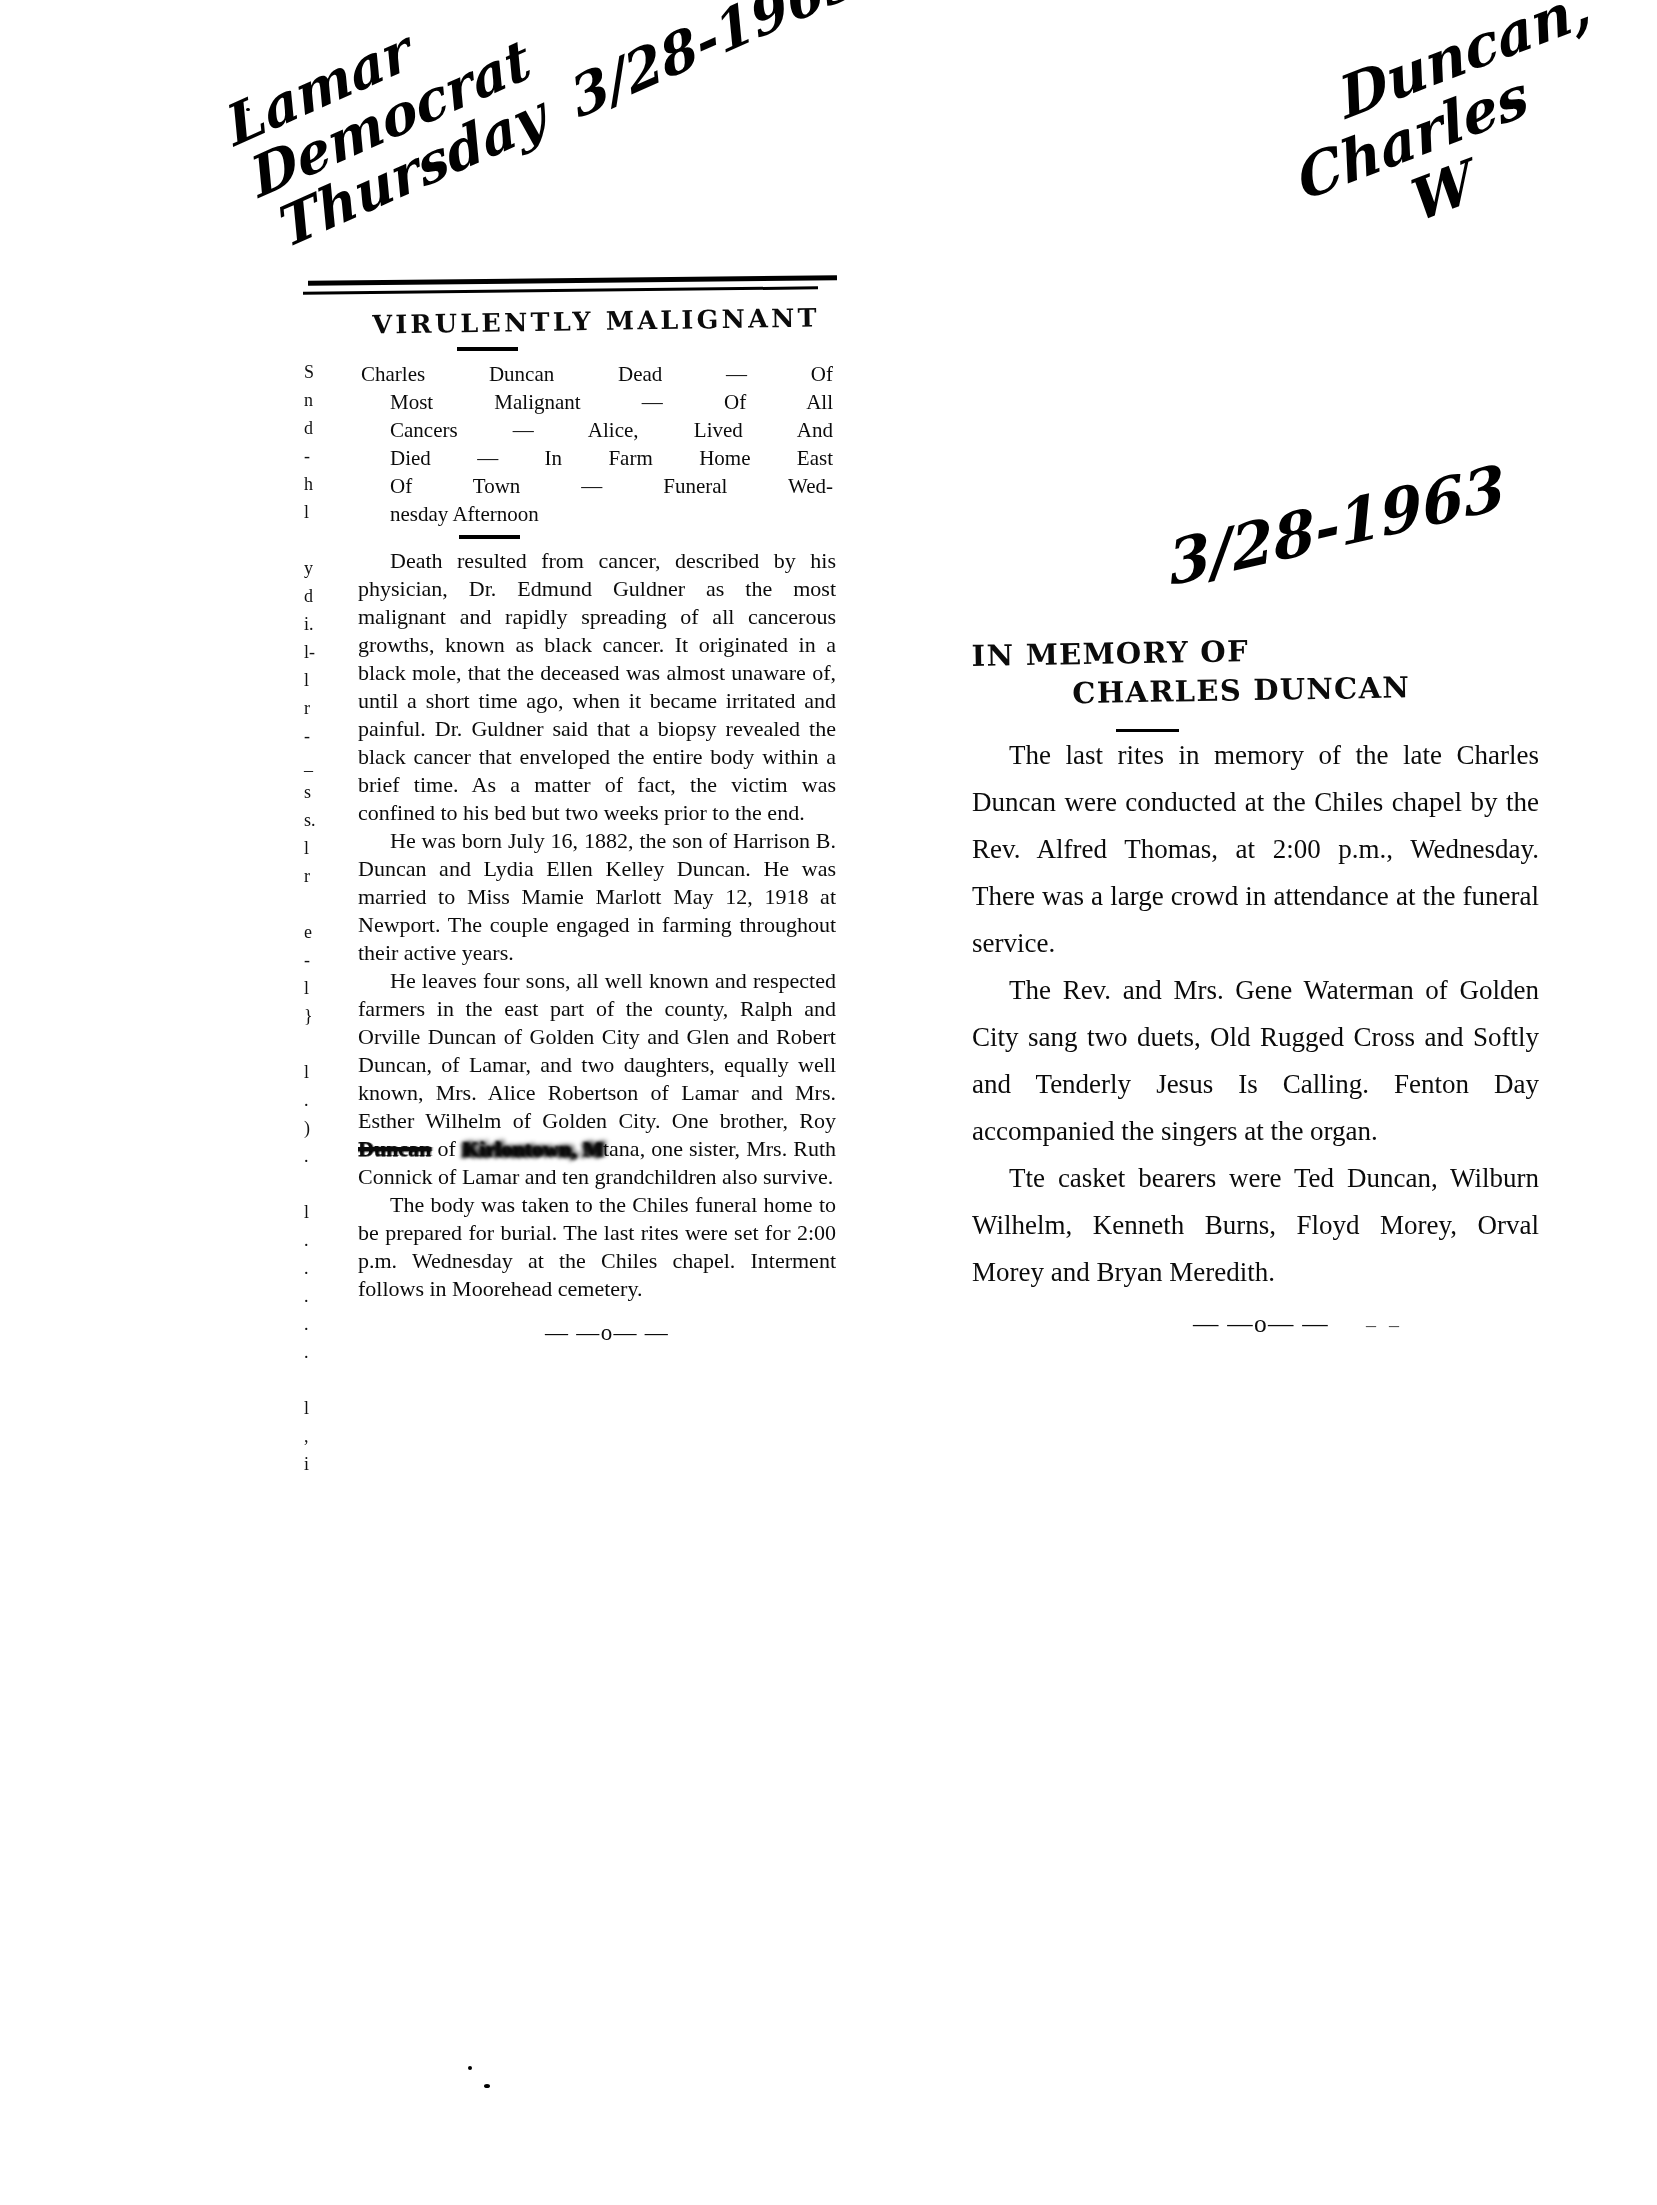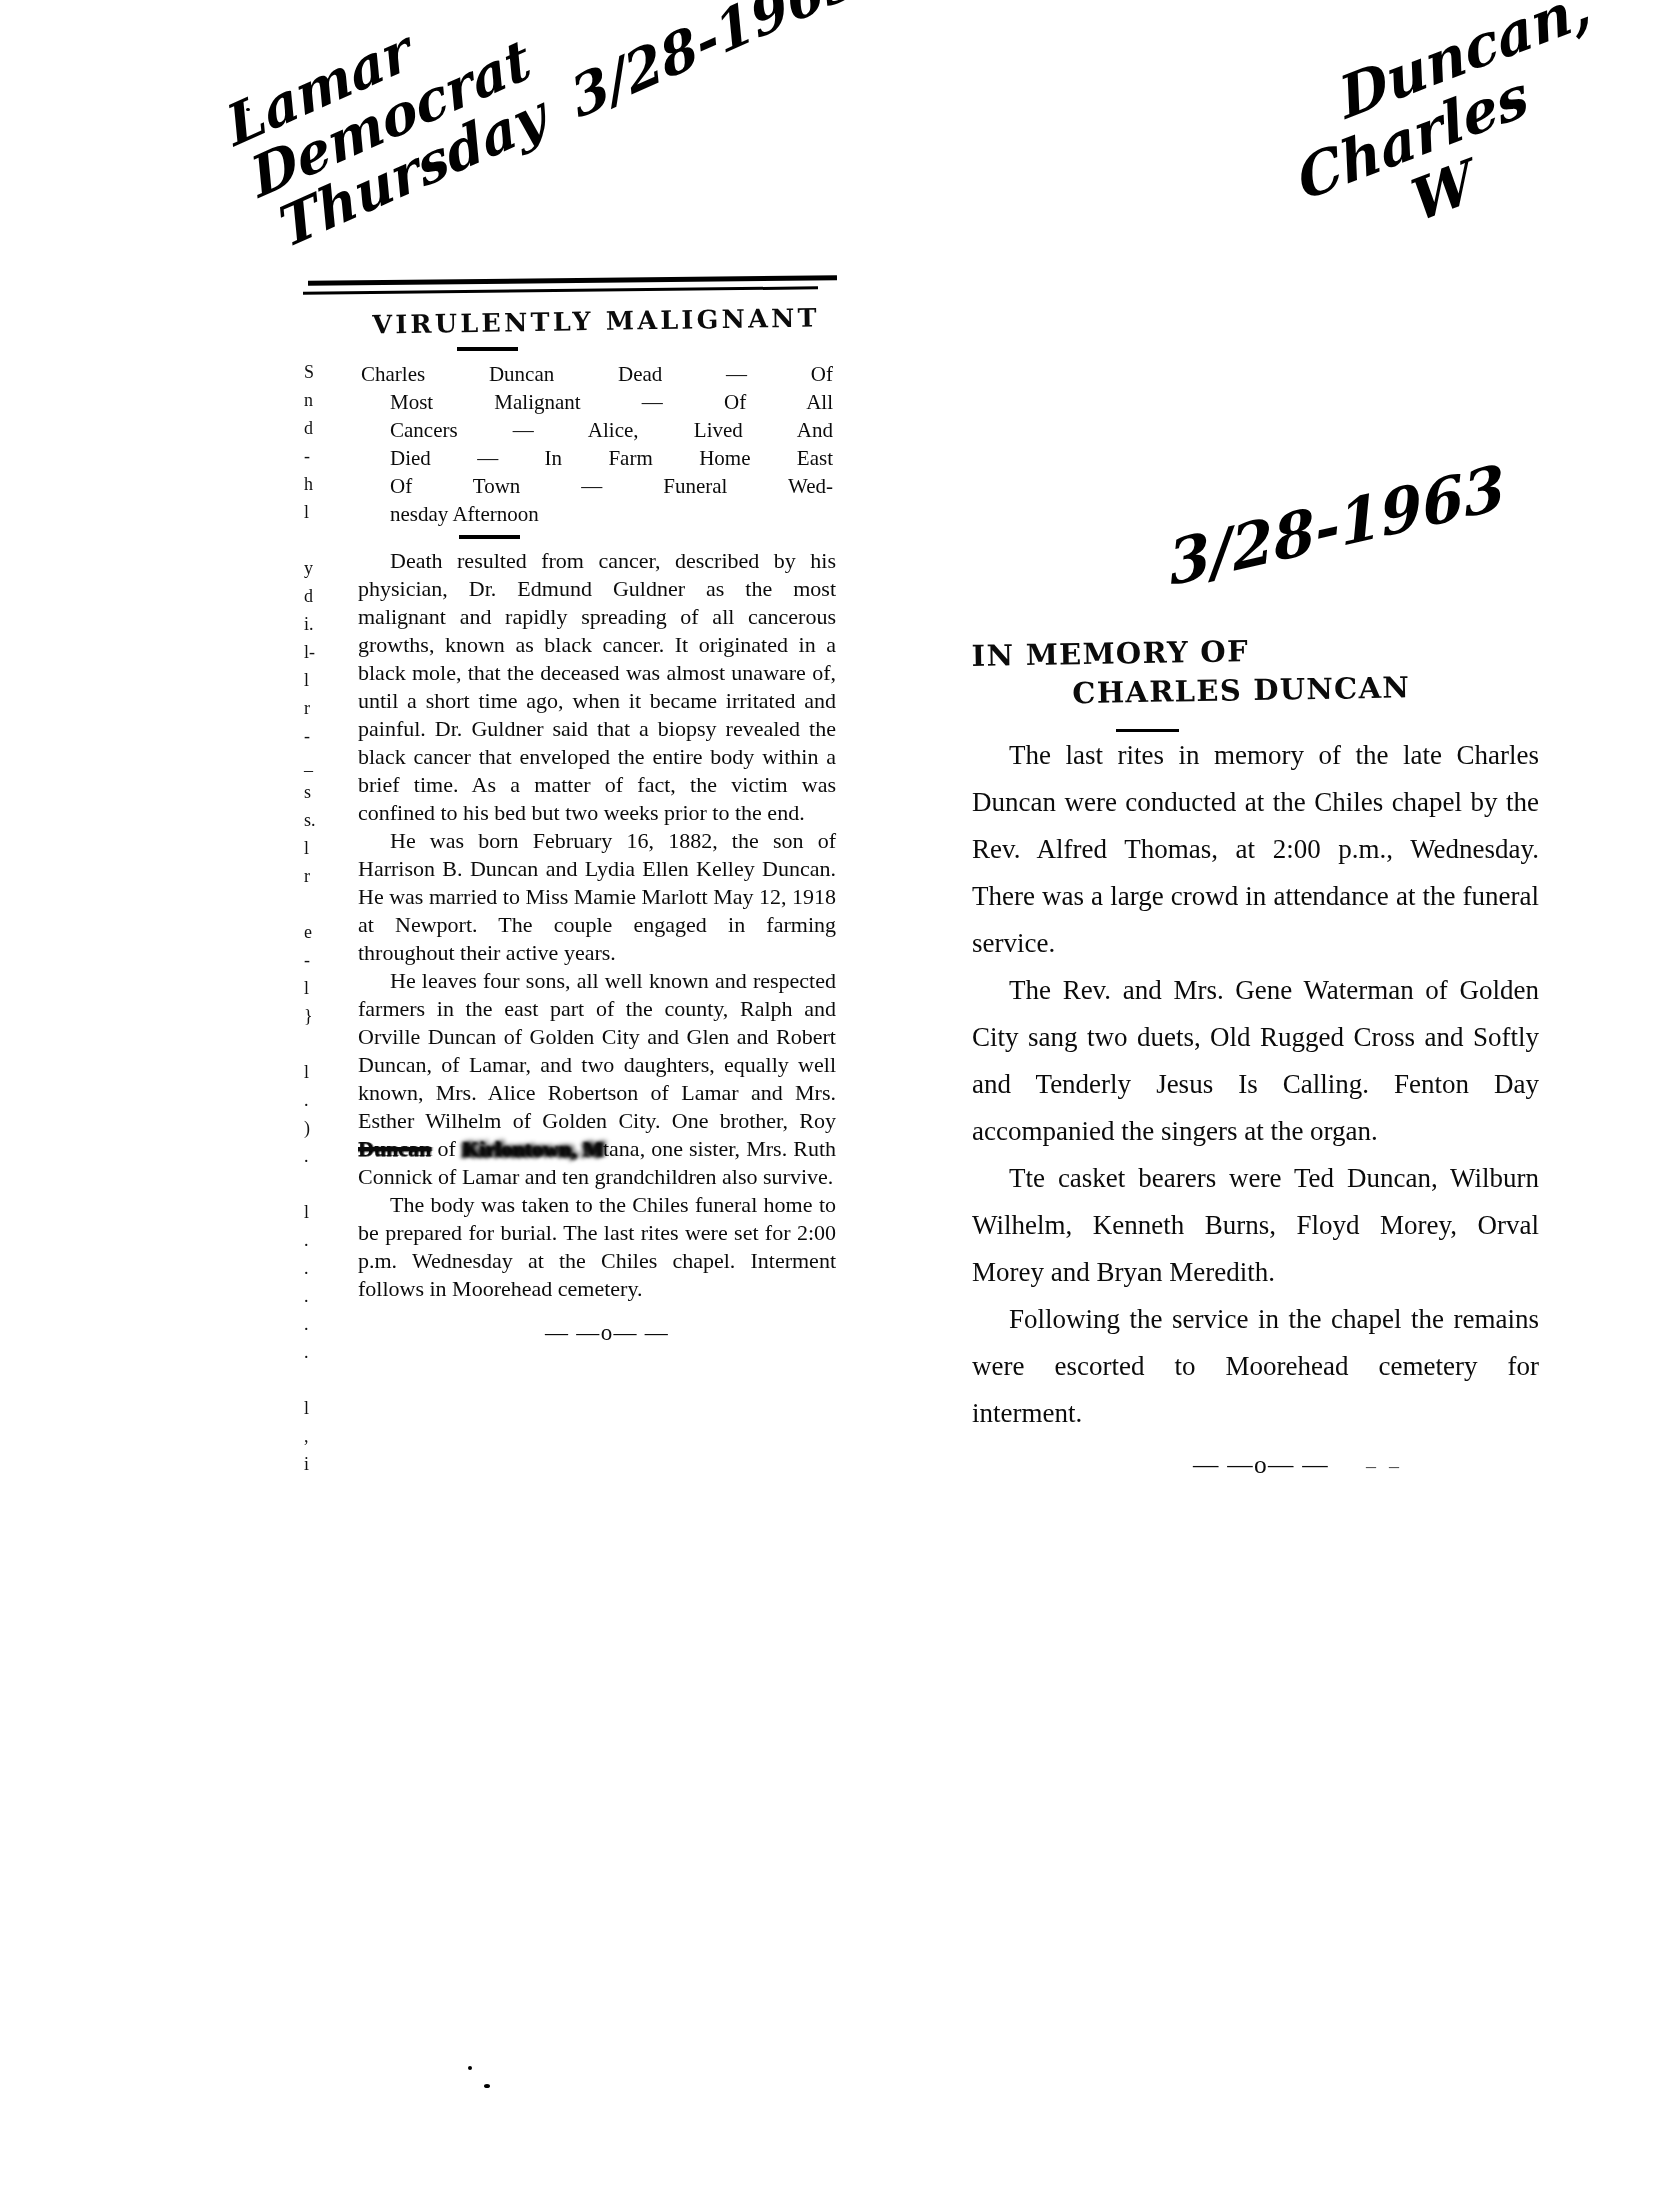--- a/index.html
+++ b/index.html
@@ -129,38 +129,37 @@
       <div class="sh-line">Charles Duncan Dead — Of</div>
       <div class="sh-line sh-rest">Most Malignant — Of All</div>
       <div class="sh-line sh-rest">Cancers — Alice, Lived And</div>
       <div class="sh-line sh-rest">Died — In Farm Home East</div>
       <div class="sh-line sh-rest">Of Town — Funeral Wed-</div>
       <div class="sh-line sh-rest sh-last">nesday Afternoon</div>
     </div>
     <div class="rule-s rule-s2"></div>
     <div class="body-l">
       <p>Death resulted from cancer, described by his physician, Dr. Edmund Guldner as the most malignant and rapidly spreading of all cancerous growths, known as black cancer. It originated in a black mole, that the deceased was almost unaware of, until a short time ago, when it became irritated and painful. Dr. Guldner said that a biopsy revealed the black cancer that enveloped the entire body within a brief time. As a matter of fact, the victim was confined to his bed but two weeks prior to the end.</p>
-      <p>He was born February 16, 1882, the son of Harrison B. Duncan and Lydia Ellen Kelley Duncan. He was married to Miss Mamie Marlott May 12, 1918 at Newport. The couple engaged in farming throughout their active years.</p>
+      <p>He was born July 16, 1882, the son of Harrison B. Duncan and Lydia Ellen Kelley Duncan. He was married to Miss Mamie Marlott May 12, 1918 at Newport. The couple engaged in farming throughout their active years.</p>
       <p><span>He leaves four sons, all well known and respected farmers in the east part of the county, Ralph and Orville Duncan of Golden City and Glen and Robert Duncan, of Lamar, and two daughters, equally well known, Mrs. Alice Robertson of Lamar and Mrs. Esther Wilhelm of Golden City. One brother, Roy </span><span class="overstrike">Duncan</span><span> of </span><span class="smudge">Kirlontown, M</span><span>tana, one sister, Mrs. Ruth Connick of Lamar and ten grandchildren also survive.</span></p>
       <p>The body was taken to the Chiles funeral home to be prepared for burial. The last rites were set for 2:00 p.m. Wednesday at the Chiles chapel. Interment follows in Moorehead cemetery.</p>
     </div>
     <div class="divider-l">— —o— —</div>
   </div>
 
   <div class="clip-right">
     <div class="heading-r">
       <div class="hl1">IN MEMORY OF</div>
       <div class="hl2">CHARLES DUNCAN</div>
     </div>
     <div class="rule-sr"></div>
     <div class="body-r">
       <p>The last rites in memory of the late Charles Duncan were conducted at the Chiles chapel by the Rev. Alfred Thomas, at 2:00 p.m., Wednesday. There was a large crowd in attendance at the funeral service.</p>
       <p>The Rev. and Mrs. Gene Waterman of Golden City sang two duets, Old Rugged Cross and Softly and Tenderly Jesus Is Calling. Fenton Day accompanied the singers at the organ.</p>
       <p>Tte casket bearers were Ted Duncan, Wilburn Wilhelm, Kenneth Burns, Floyd Morey, Orval Morey and Bryan Meredith.</p>
-      <p>Following the service in the chapel the remains were escorted to Moorehead cemetery for interment.</p>
     </div>
     <div class="divider-r"><span>— —o— —</span><span class="divider-tail">– –</span></div>
   </div>
 
   <div class="speck sp1"></div>
   <div class="speck sp2"></div>
   <div class="speck sp3"></div>
 
 </div>
 

